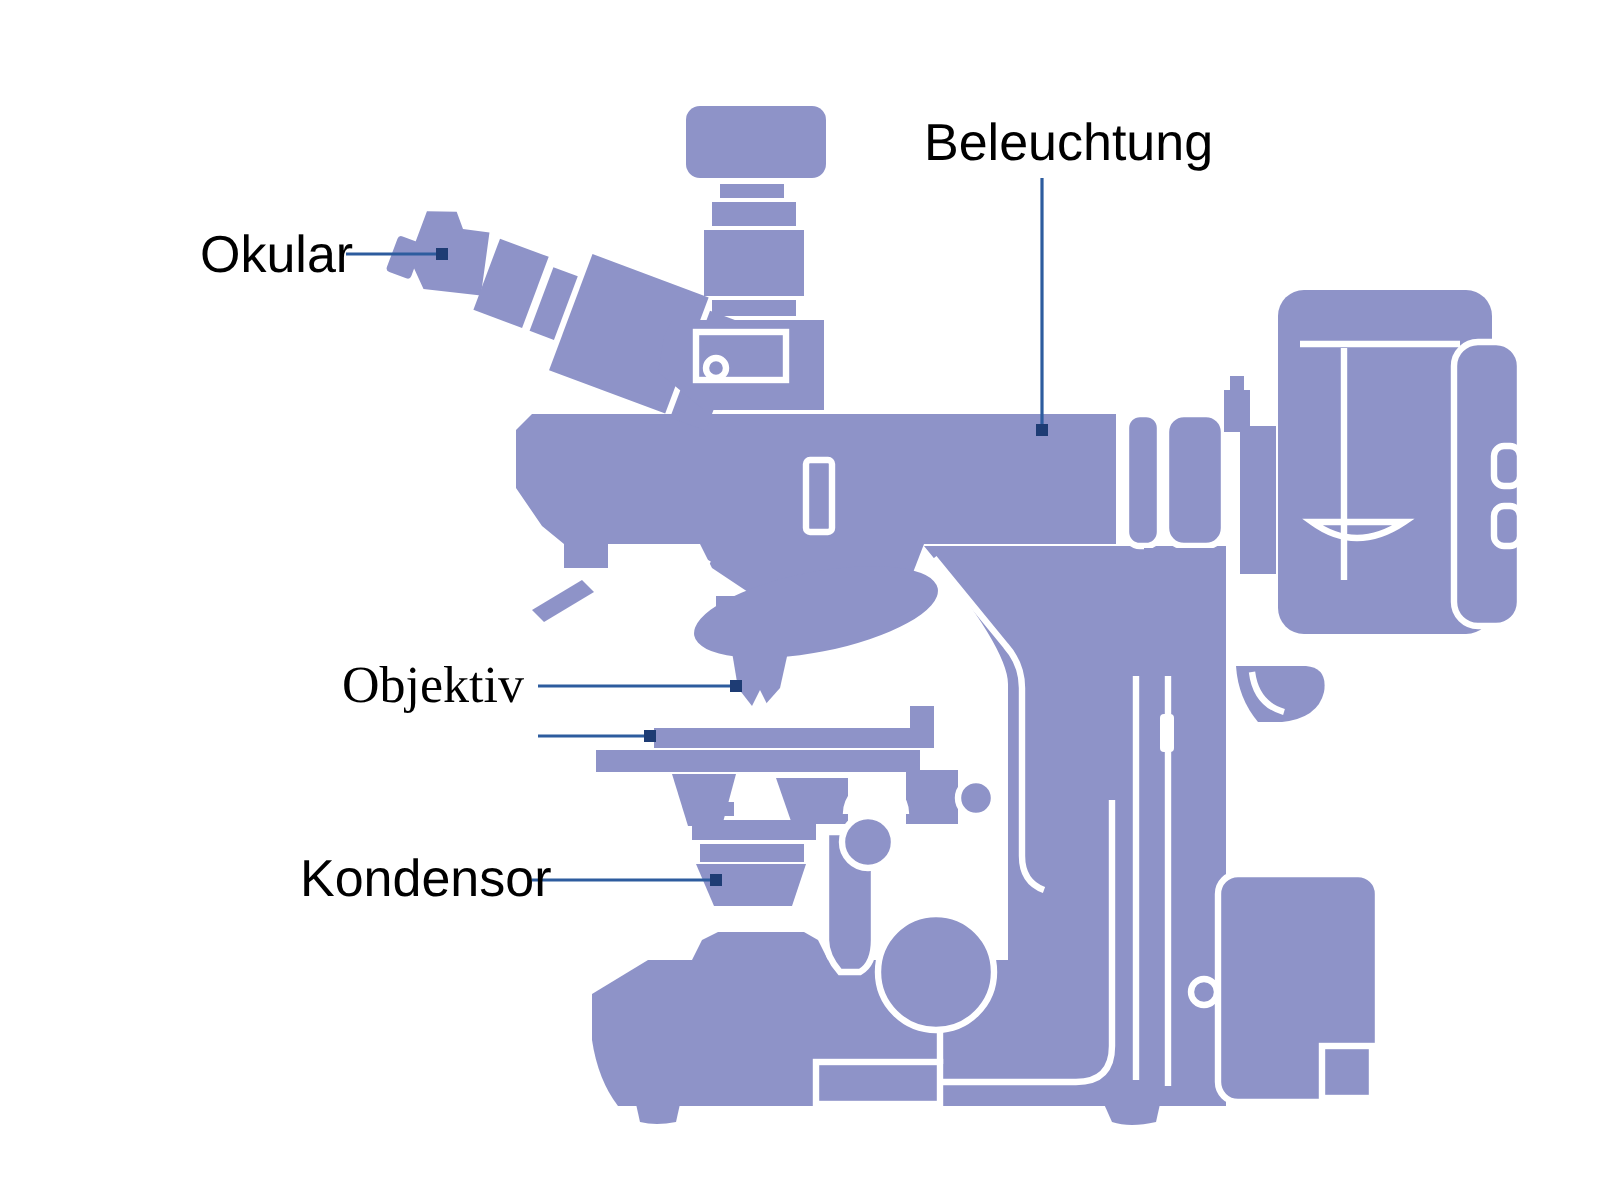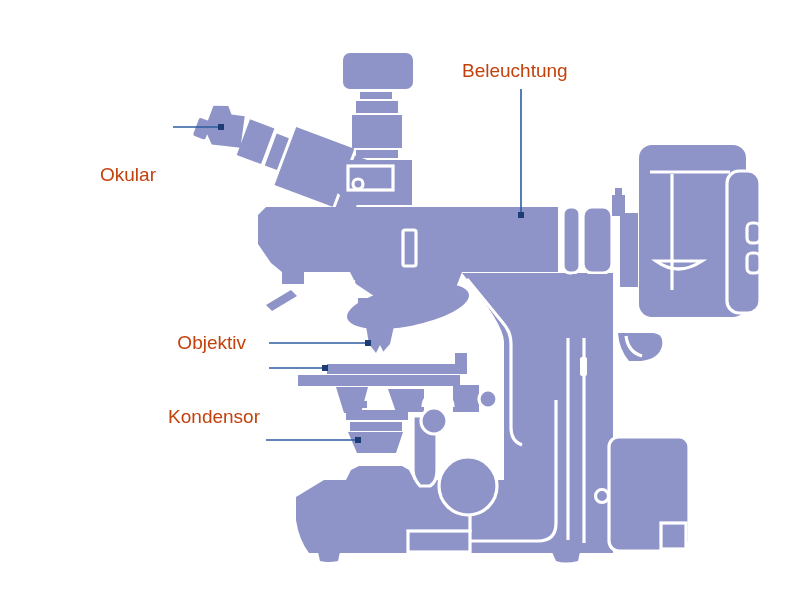--- a/index.html
+++ b/index.html
@@ -2,21 +2,21 @@
 <html><head>
 <meta charset="utf-8">
 <style>
   html,body{margin:0;padding:0;background:#ffffff;}
   .stage{
     position:relative;width:800px;height:600px;background:#ffffff;
     font-family:"Liberation Sans",sans-serif;overflow:hidden;
   }
   .stage svg{position:absolute;left:0;top:0;}
   .lbl{
-    position:absolute;font-size:19px;line-height:22px;color:#c2410c;
+    position:absolute;font-size:26px;line-height:22px;color:#000000;
     white-space:nowrap;
   }
   .lbl.r{text-align:right;}
   
   .p  {fill:#8e93c8;stroke:none;}
   .pw {fill:#8e93c8;stroke:#ffffff;stroke-width:3.2;}
   .wl {fill:none;stroke:#ffffff;stroke-width:3.2;}
   .ld {stroke:#2d5c9e;stroke-width:1.6;fill:none;}
   .dot{fill:#1e3c74;stroke:none;}
 </style>
@@ -150,22 +150,22 @@
       <rect class="dot" x="365" y="340" width="6" height="6"></rect>
 
       <line class="ld" x1="269" y1="368" x2="322" y2="368"></line>
       <rect class="dot" x="322" y="365" width="6" height="6"></rect>
 
       <line class="ld" x1="266" y1="440" x2="355" y2="440"></line>
       <rect class="dot" x="355" y="437" width="6" height="6"></rect>
     </g>
   </svg>
 
-  <div class="lbl" style="left:100px;top:116px;margin-top:48px;">Okular</div>
+  <div class="lbl" style="left:100px;top:116px;">Okular</div>
 
   <div class="lbl" style="left:462px;top:60px;">Beleuchtung</div>
 
-  <div class="lbl r" style="left:146px;top:332px;width:100px;">Objektiv</div>
+  <div class="lbl r" style="left:162px;top:332px;width:100px;font-family:Liberation Serif, serif;">Objektiv</div>
 
 
-  <div class="lbl r" style="left:150px;top:406px;width:110px;">Kondensor</div>
+  <div class="lbl r" style="left:150px;top:428px;width:110px;">Kondensor</div>
 
 </div>
 
 </body></html>

